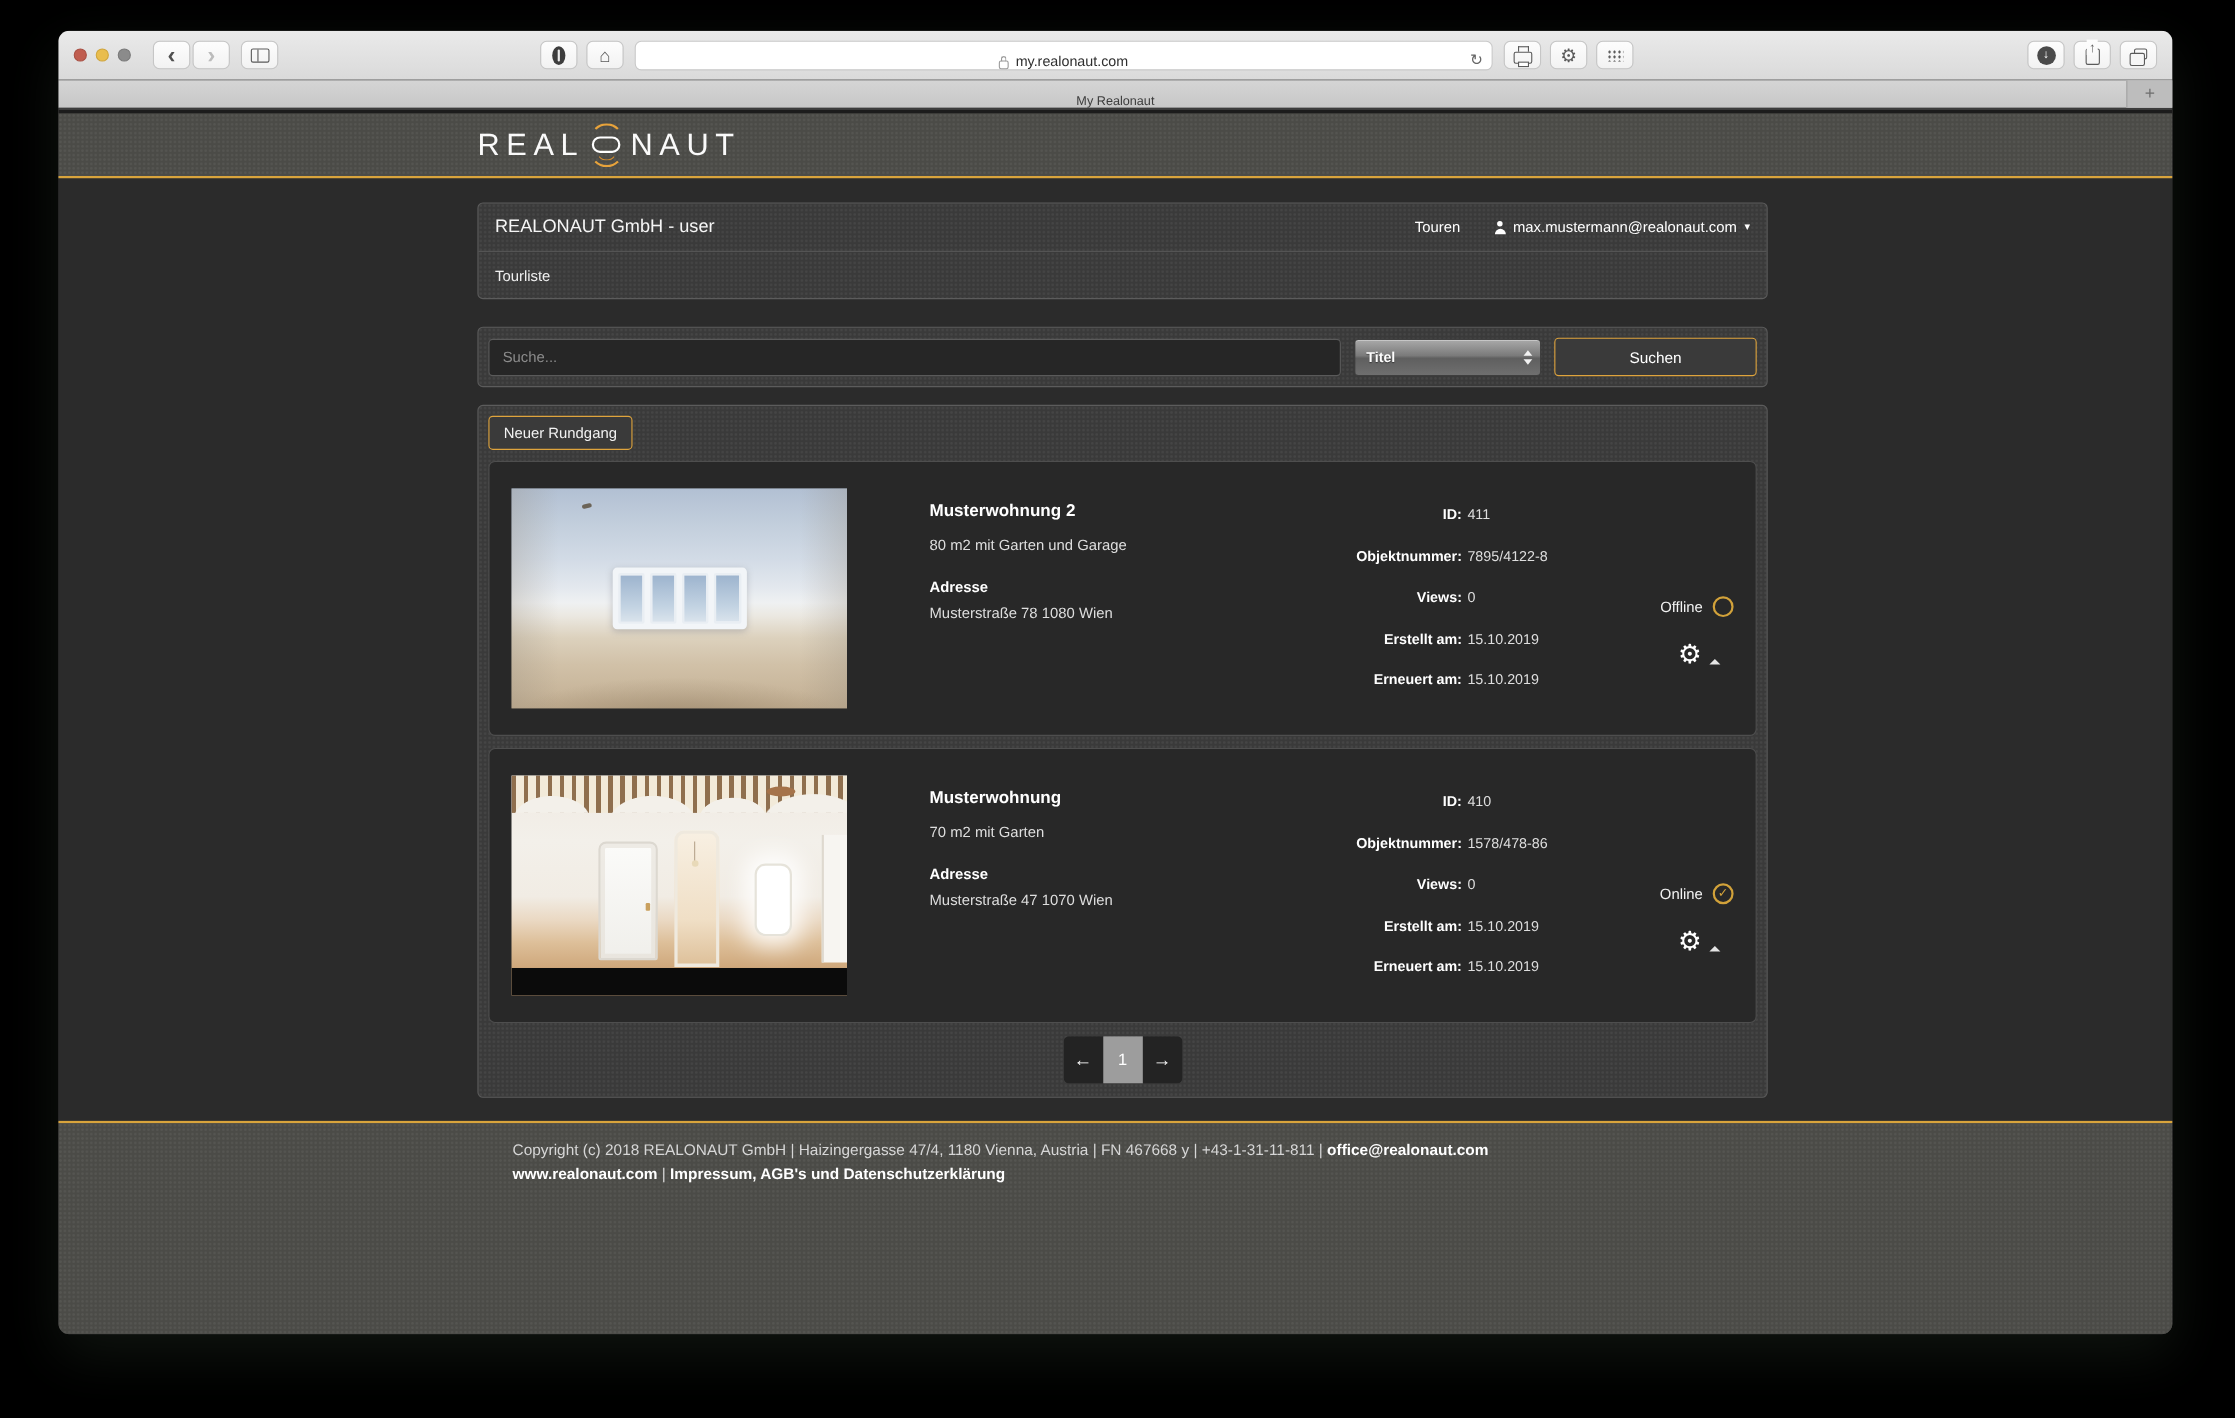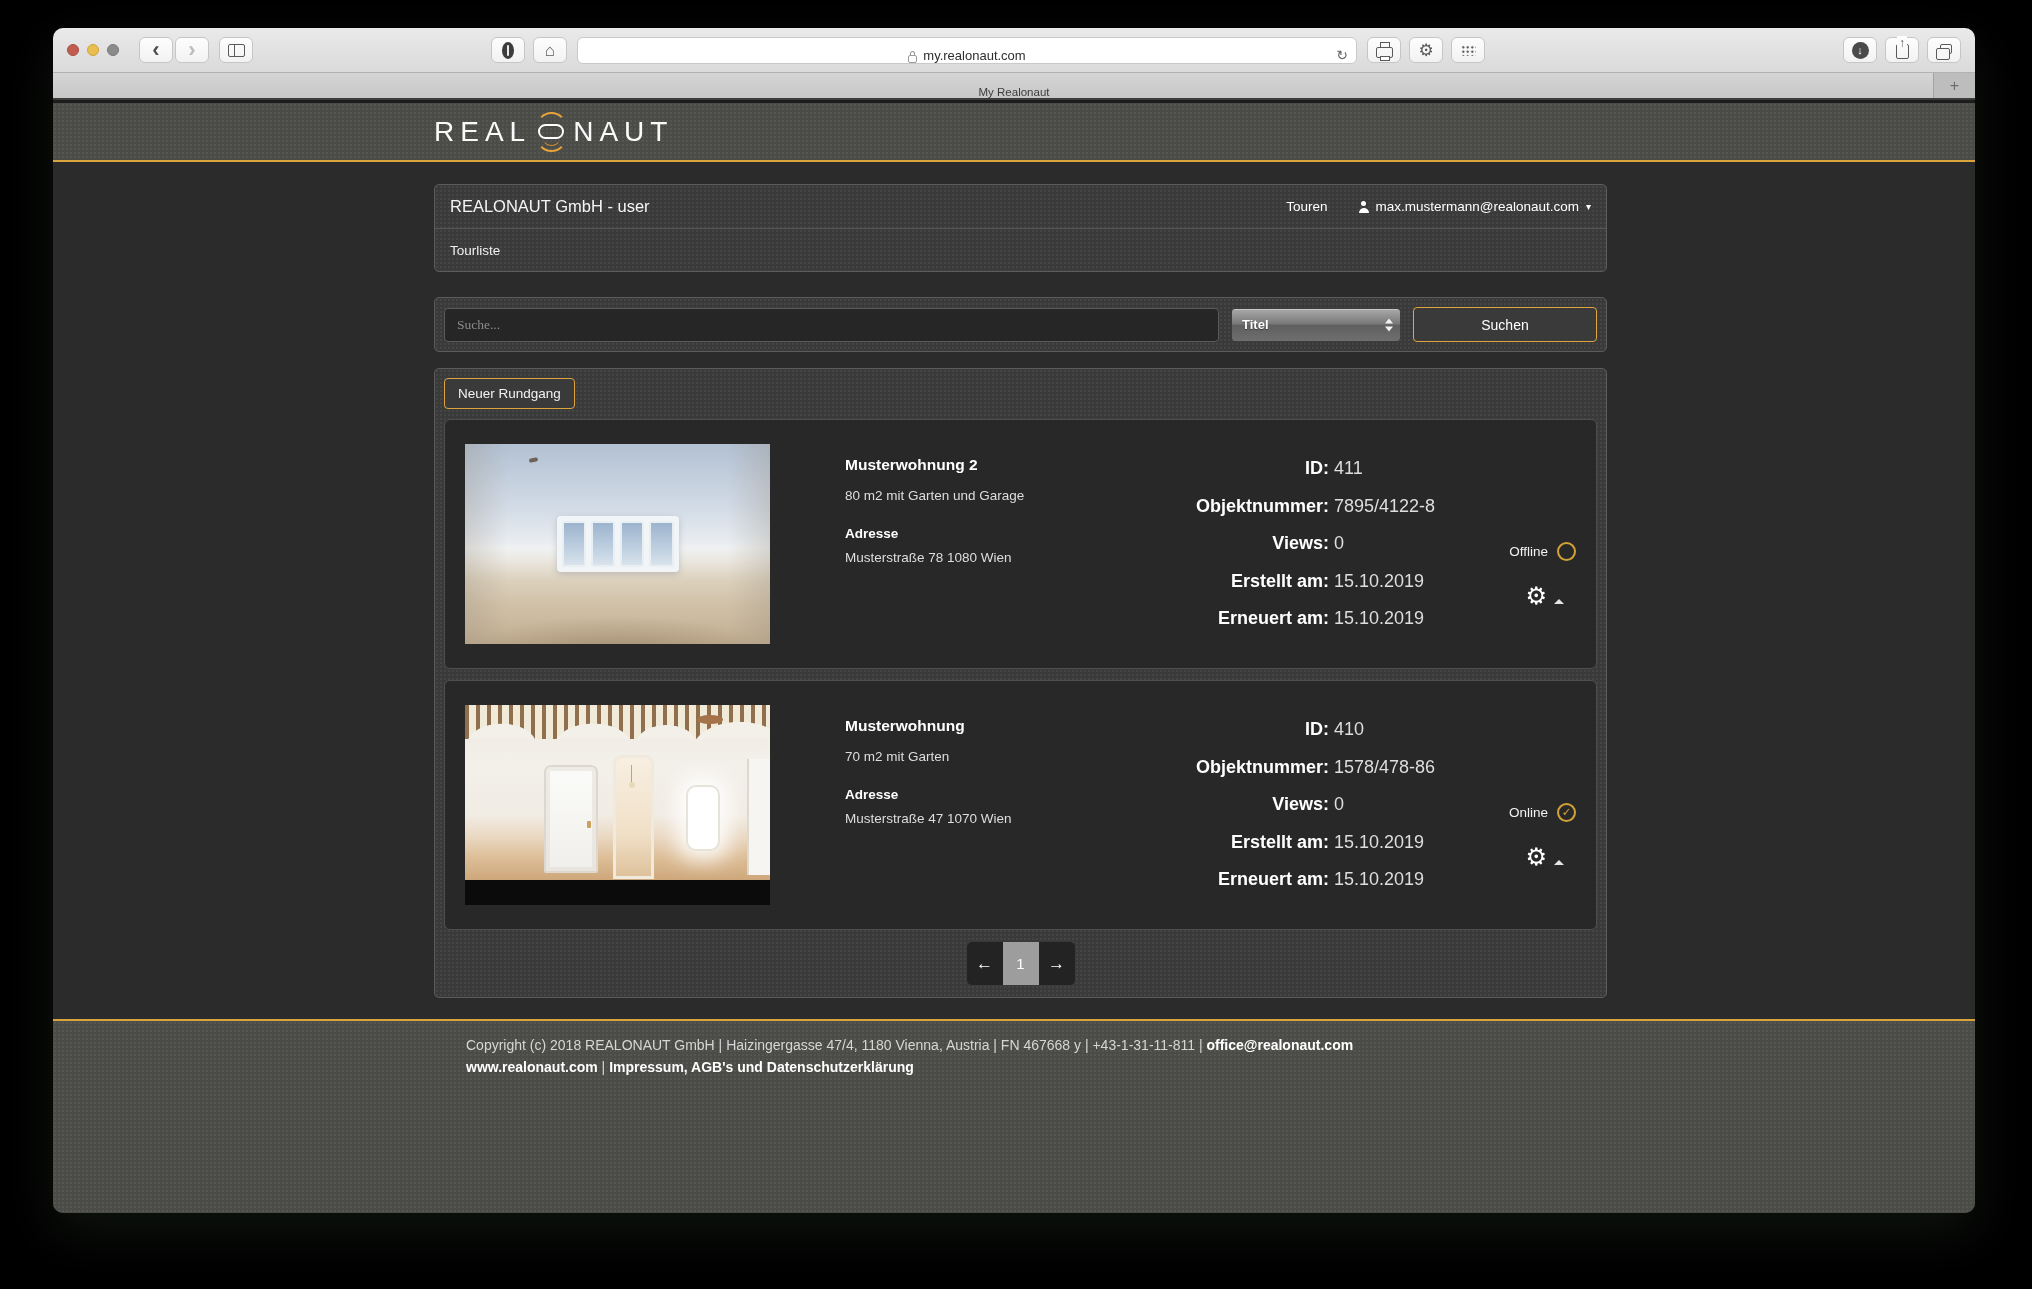--- a/index.html
+++ b/index.html
@@ -95,21 +95,21 @@
   .i-person { width:13px; height:12px; position:relative; margin-right:5px; }
   .i-person::before { content:''; position:absolute; left:4px; top:0; width:5px; height:5px; border-radius:50%; background:#fff; }
   .i-person::after { content:''; position:absolute; left:1.5px; bottom:0; width:10px; height:5px; border-radius:5px 5px 0 0; background:#fff; }
   .caret-down { font-size:10px; margin-left:7px; color:#fff; }
   .acct-row2 { height:42px; display:flex; align-items:center; padding:0 15px;
     font-size:13.5px; color:#f0f0f0; }
 
   
   .panel-search { margin-top:25px; padding:9px; display:flex; gap:12px; align-items:center; }
   .search-input { flex:1; height:34px; background:#262626; border:1px solid #5a5a5a; border-radius:4px;
-    color:#cfcfcf; font-size:13.5px; padding:0 12px; outline:none; font-family:Liberation Serif, serif; }
+    color:#cfcfcf; font-size:13.5px; padding:0 12px; outline:none; font-family:Liberation Sans, sans-serif; }
   .search-input::placeholder { color:#8b8b8b; }
   .filter-select { width:170px; height:34px; border-radius:4px; border:1px solid #3e3e3e; position:relative;
     background:linear-gradient(180deg,#a9a9a9 0%,#7a7a7a 45%,#5f5f5f 52%,#6f6f6f 100%);
     box-shadow:inset 0 1px 0 rgba(255,255,255,.35); display:flex; align-items:center; padding-left:10px; }
   .filter-select .val { font-size:13px; font-weight:bold; color:#fdfdfd; text-shadow:0 1px 1px rgba(0,0,0,.45); }
   .spinner { position:absolute; right:7px; top:50%; transform:translateY(-50%);
     display:flex; flex-direction:column; gap:3px; }
   .spin-up { width:0; height:0; border-left:4.5px solid transparent; border-right:4.5px solid transparent; border-bottom:5.5px solid #f2f2f2; }
   .spin-down { width:0; height:0; border-left:4.5px solid transparent; border-right:4.5px solid transparent; border-top:5.5px solid #f2f2f2; }
   .btn-yellow { background:#3a3a3a; border:1px solid #dfa43d; border-radius:4px; color:#fff;
@@ -163,21 +163,21 @@
   .pano2 .black-band { position:absolute; left:0; right:0; bottom:0; height:12.5%; background:#0b0b0b; }
 
   .card-mid { margin-left:75px; padding-top:12px; flex:1; min-width:0; }
   .t-title { font-size:15.5px; font-weight:bold; color:#fff; margin-bottom:14px; }
   .t-desc { font-size:13.5px; color:#dedede; margin-bottom:23px; }
   .t-addr-label { font-size:13.5px; font-weight:bold; color:#fff; margin-bottom:9px; }
   .t-addr { font-size:13.5px; color:#dedede; }
 
   .card-right { display:flex; padding-top:12px; }
   .details { display:grid; grid-template-columns:auto auto; column-gap:5px;
-    font-size:18px; line-height:24.5px; }
+    font-size:13px; line-height:24.5px; }
   .dl { text-align:right; font-weight:bold; color:#fff; }
   .dv { color:#dedede; min-width:105px; }
   .status { display:flex; gap:9px; margin-left:45px; width:92px; padding-top:3px;
     justify-content:flex-end; align-items:center; }
   .status-label { font-size:13.5px; color:#f2f2f2; }
   .status-circle { width:19px; height:19px; border:2px solid #d2a23a; border-radius:50%;
     display:flex; align-items:center; justify-content:center; flex:0 0 19px; }
   .status-circle span { font-size:11.5px; font-weight:bold; color:#d2a23a; line-height:1; }
   .card-actions { position:absolute; right:32px; top:164px; display:flex; align-items:flex-end; gap:7px; }
   .gear-glyph { font-size:24px; line-height:1; color:#fff; }

